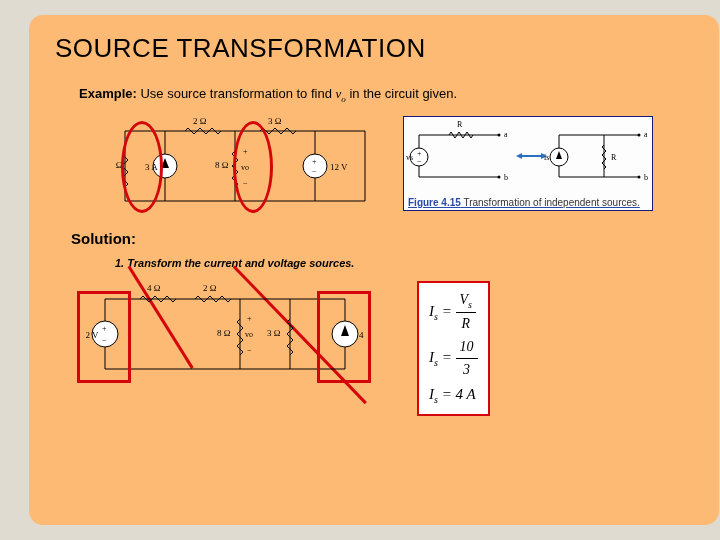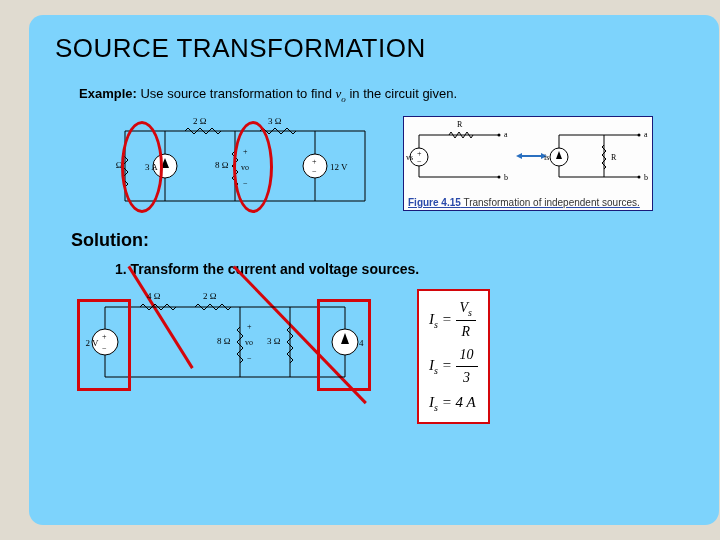--- a/index.html
+++ b/index.html
@@ -4,21 +4,21 @@
 <style>
   * { box-sizing: border-box; margin: 0; padding: 0; }
   body {
     width: 720px; height: 540px;
     background: #e0dbd0;
     font-family: Verdana, Geneva, sans-serif;
     display: flex; align-items: center; justify-content: center;
   }
   .slide {
     width: 690px; height: 510px;
-    background: #7dd3fc;
+    background: #fdba74;
     border-radius: 14px;
     padding: 18px 26px;
     position: relative;
     margin-left: 28px;
   }
   .title {
     font-size: 26px;
     letter-spacing: 0.5px;
     font-weight: 400;
     margin-bottom: 22px;
@@ -57,22 +57,22 @@
   .ref-caption .txt { color:#333; }
   .red-oval {
     position:absolute; border:3px solid #d4060b; border-radius:50%;
     width:42px; height:92px;
     pointer-events:none;
   }
   .connector-line {
     position:absolute; background:#d4060b; height:2.5px;
     transform-origin: left center;
   }
-  .solution { font-size:18px; font-weight:bold; margin-left:16px; margin-top:6px; }
-  .step1 { font-size:14px; font-weight:bold; margin-left:60px; margin-top:10px; margin-bottom:12px; }
+  .solution { font-size:15px; font-weight:bold; margin-left:16px; margin-top:6px; }
+  .step1 { font-size:11px; font-weight:bold; margin-left:60px; margin-top:10px; margin-bottom:12px;font-style:italic; }
   .row2 {
     display:flex; align-items:flex-start; gap:24px;
     margin-left:30px;
     position:relative;
   }
   .eq-box {
     border:2px solid #d4060b;
     background:#fff;
     padding:6px 10px;
     font-family: Georgia, 'Times New Roman', serif;

